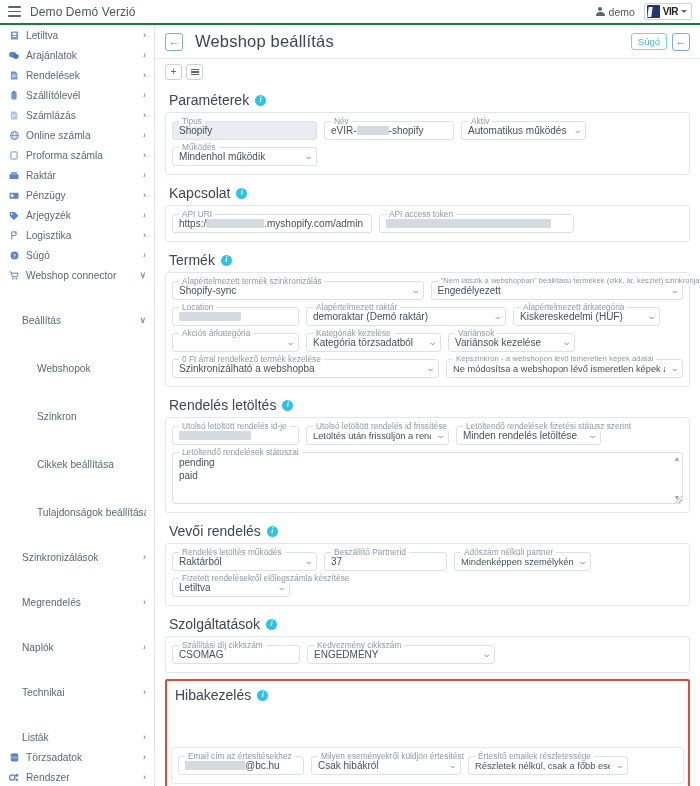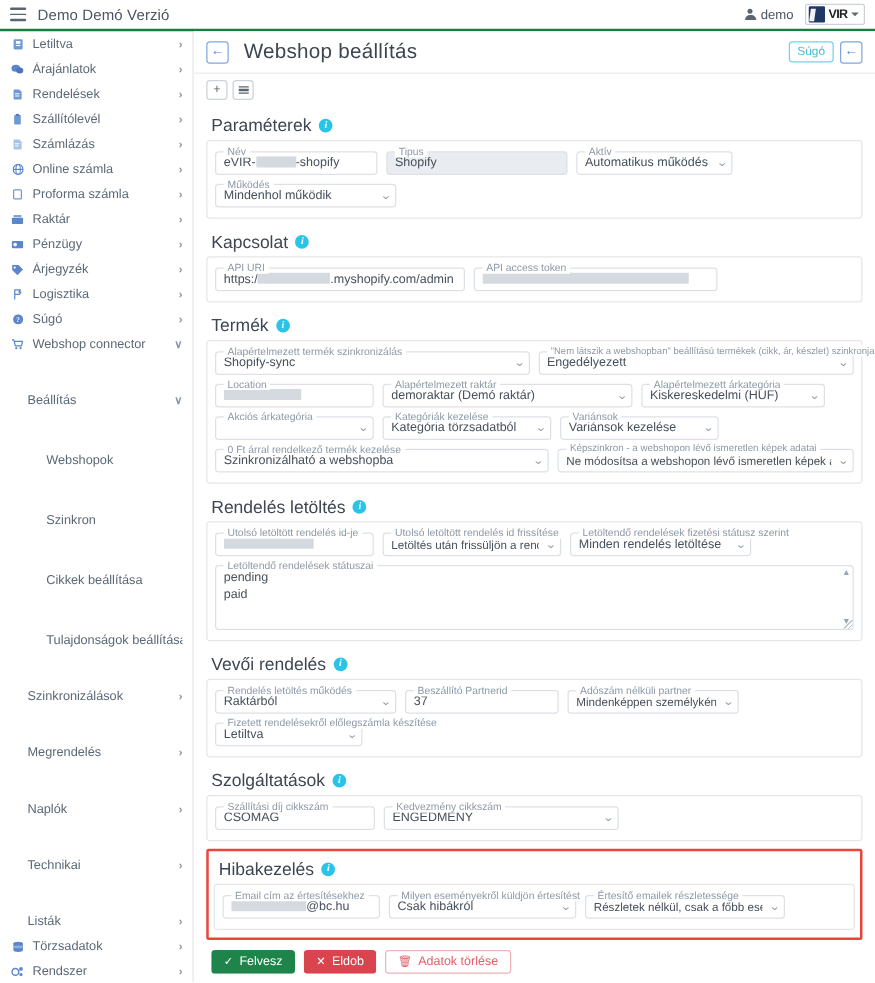--- a/index.html
+++ b/index.html
@@ -220,21 +220,21 @@
   }
 
   
   .hl-wrap {
     border: 2px solid #e8453c;
     border-radius: 2px;
     padding: 2px 4px 6px 4px;
     margin-top: 6px;
   }
   .hl-wrap .section-head { padding-top: 4px; }
-  .hl-wrap .panel { border-color: #e4e7ea; }
+  .hl-wrap .panel { border-color: #e4e7ea; margin-top: 40px; }
 
   
   .footer-btns { display: flex; gap: 7px; padding: 8px 0 0 4px; }
   .btn {
     display: inline-flex; align-items: center; gap: 5px;
     height: 19px; padding: 0 9px;
     border-radius: 3px; font-size: 10px;
     cursor: pointer; white-space: nowrap;
     border: 1px solid transparent;
   }
@@ -506,30 +506,30 @@
 
     <div class="content">
 
       <div class="section">
         <div class="section-head">
           <span>Paraméterek</span>
           <span class="info-dot">i</span>
         </div>
         <div class="panel">
           <div class="row">
+            <div class="field" style="width:145px">
+              <div class="field-label">Tipus</div>
+              <div class="ctl readonly">
+                <span class="val">Shopify</span>
+              </div>
+            </div>
             <div class="field" style="width:130px">
               <div class="field-label">Név</div>
               <div class="ctl">
                 <span class="val"><span>eVIR-</span><span class="redacted" style="width:32px"></span><span>-shopify</span></span>
-              </div>
-            </div>
-            <div class="field" style="width:145px">
-              <div class="field-label">Tipus</div>
-              <div class="ctl readonly">
-                <span class="val">Shopify</span>
               </div>
             </div>
             <div class="field" style="width:125px">
               <div class="field-label">Aktív</div>
               <div class="ctl select">
                 <span class="val">Automatikus működés</span>
                 <span class="chev">⌄</span>
               </div>
             </div>
           </div>

